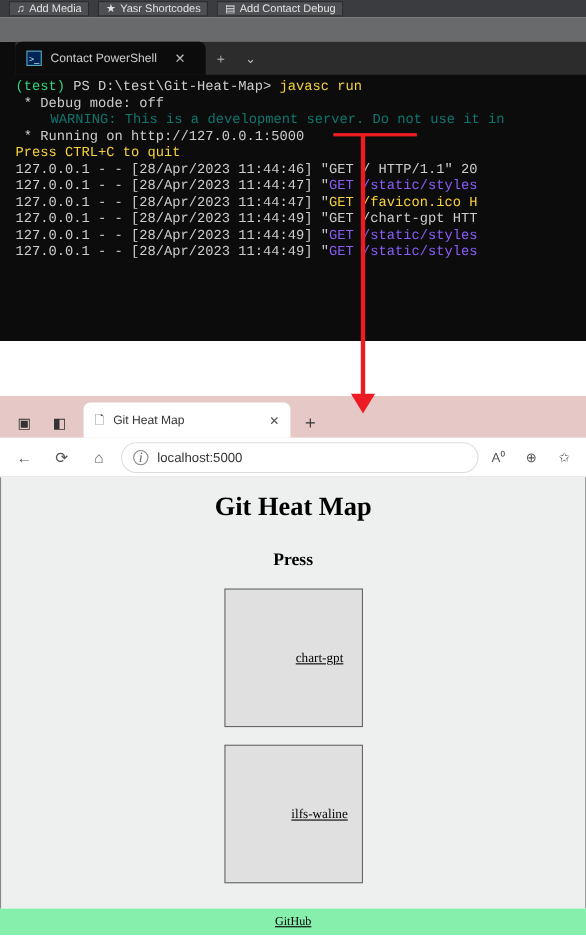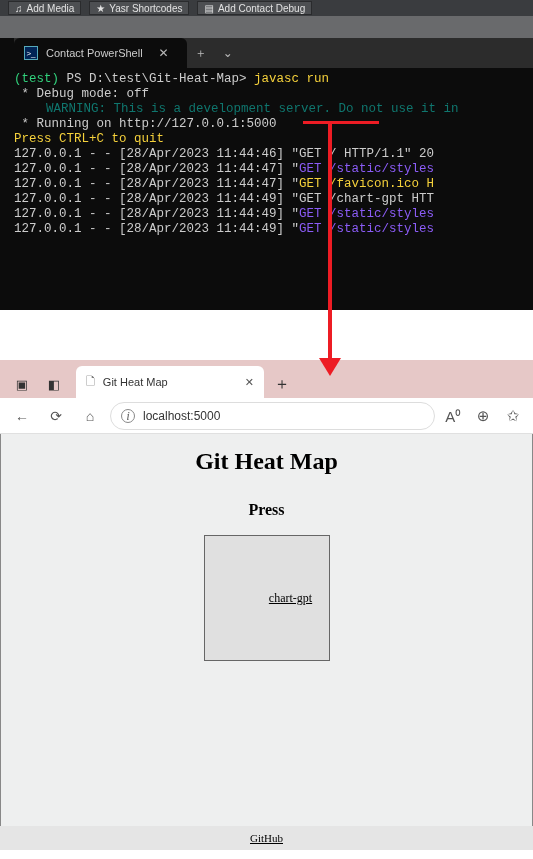--- a/index.html
+++ b/index.html
@@ -41,29 +41,29 @@
   .br-active-tab { background: #fff; height: 32px; border-top-left-radius: 6px; border-top-right-radius: 6px; margin-left: 4px; display: flex; align-items: center; padding: 0 10px; gap: 8px; font-size: 11px; color: #333; width: 188px; }
   .br-active-tab .favicon { font-size: 11px; color: #555; }
   .br-active-tab .tab-x { margin-left: auto; color: #555; cursor: pointer; }
   .br-newtab { width: 28px; height: 28px; display: flex; align-items: center; justify-content: center; color: #333; cursor: pointer; }
 
   .br-toolbar { background: #fff; height: 36px; display: flex; align-items: center; gap: 6px; padding: 0 8px; border-bottom: 1px solid #e0e0e0; }
   .nav-btn { width: 28px; height: 28px; display: flex; align-items: center; justify-content: center; color: #555; font-size: 14px; cursor: pointer; border-radius: 4px; }
   .addr { flex: 1; height: 28px; border: 1px solid #ddd; border-radius: 14px; display: flex; align-items: center; padding: 0 10px; gap: 8px; background: #fff; }
   .addr .info { font-size: 13px; color: #666; border: 1px solid #888; border-radius: 50%; width: 14px; height: 14px; display: flex; align-items: center; justify-content: center; font-style: italic; font-family: serif; }
   .addr .url { font-size: 12px; color: #333; text-align: right; }
-  .tool-icon { width: 24px; height: 24px; display: flex; align-items: center; justify-content: center; color: #555; font-size: 15px; cursor: pointer; }
+  .tool-icon { width: 24px; height: 24px; display: flex; align-items: center; justify-content: center; color: #555; font-size: 12px; cursor: pointer; }
 
   .page { background: #eeefef; height: 392px; border-left: 1px solid #888; border-right: 1px solid #888; text-align: center; padding-top: 14px; }
   .page h1 { font-family: "Times New Roman", serif; font-size: 24px; font-weight: bold; color: #000; }
   .page h2 { font-family: "Times New Roman", serif; font-size: 16px; font-weight: bold; color: #000; margin-top: 26px; }
   .repo-box { width: 126px; height: 126px; border: 1px solid #666; background: #e0e0e0; margin: 16px auto 0 auto; display: flex; align-items: center; justify-content: center; cursor: pointer; }
   .repo-box a { font-family: "Times New Roman", serif; font-size: 12px; color: #000; text-decoration: underline; margin-left: 48px; }
 
-  .footer { background: #e5e5e5; height: 24px; display: flex; align-items: center; justify-content: center; }
+  .footer { background: #86efac; height: 24px; display: flex; align-items: center; justify-content: center; }
   .footer a { font-family: "Times New Roman", serif; font-size: 11px; color: #000; text-decoration: underline; }
 </style>
 </head>
 <body>
 
 <div class="wp-bar">
   <div class="wp-btn">
     <span class="wp-icon">♫</span>
     <span>Add Media</span>
   </div>
@@ -136,18 +136,21 @@
     <div class="tool-icon">✩</div>
   </div>
 
   <div class="page">
     <h1>Git Heat Map</h1>
     <h2>Press</h2>
 
     <div class="repo-box">
       <a>chart-gpt</a>
     </div>
+    <div class="repo-box">
+      <a>ilfs-waline</a>
+    </div>
   </div>
 
   <div class="footer">
     <a>GitHub</a>
   </div>
 </div>
 
 </body></html>

